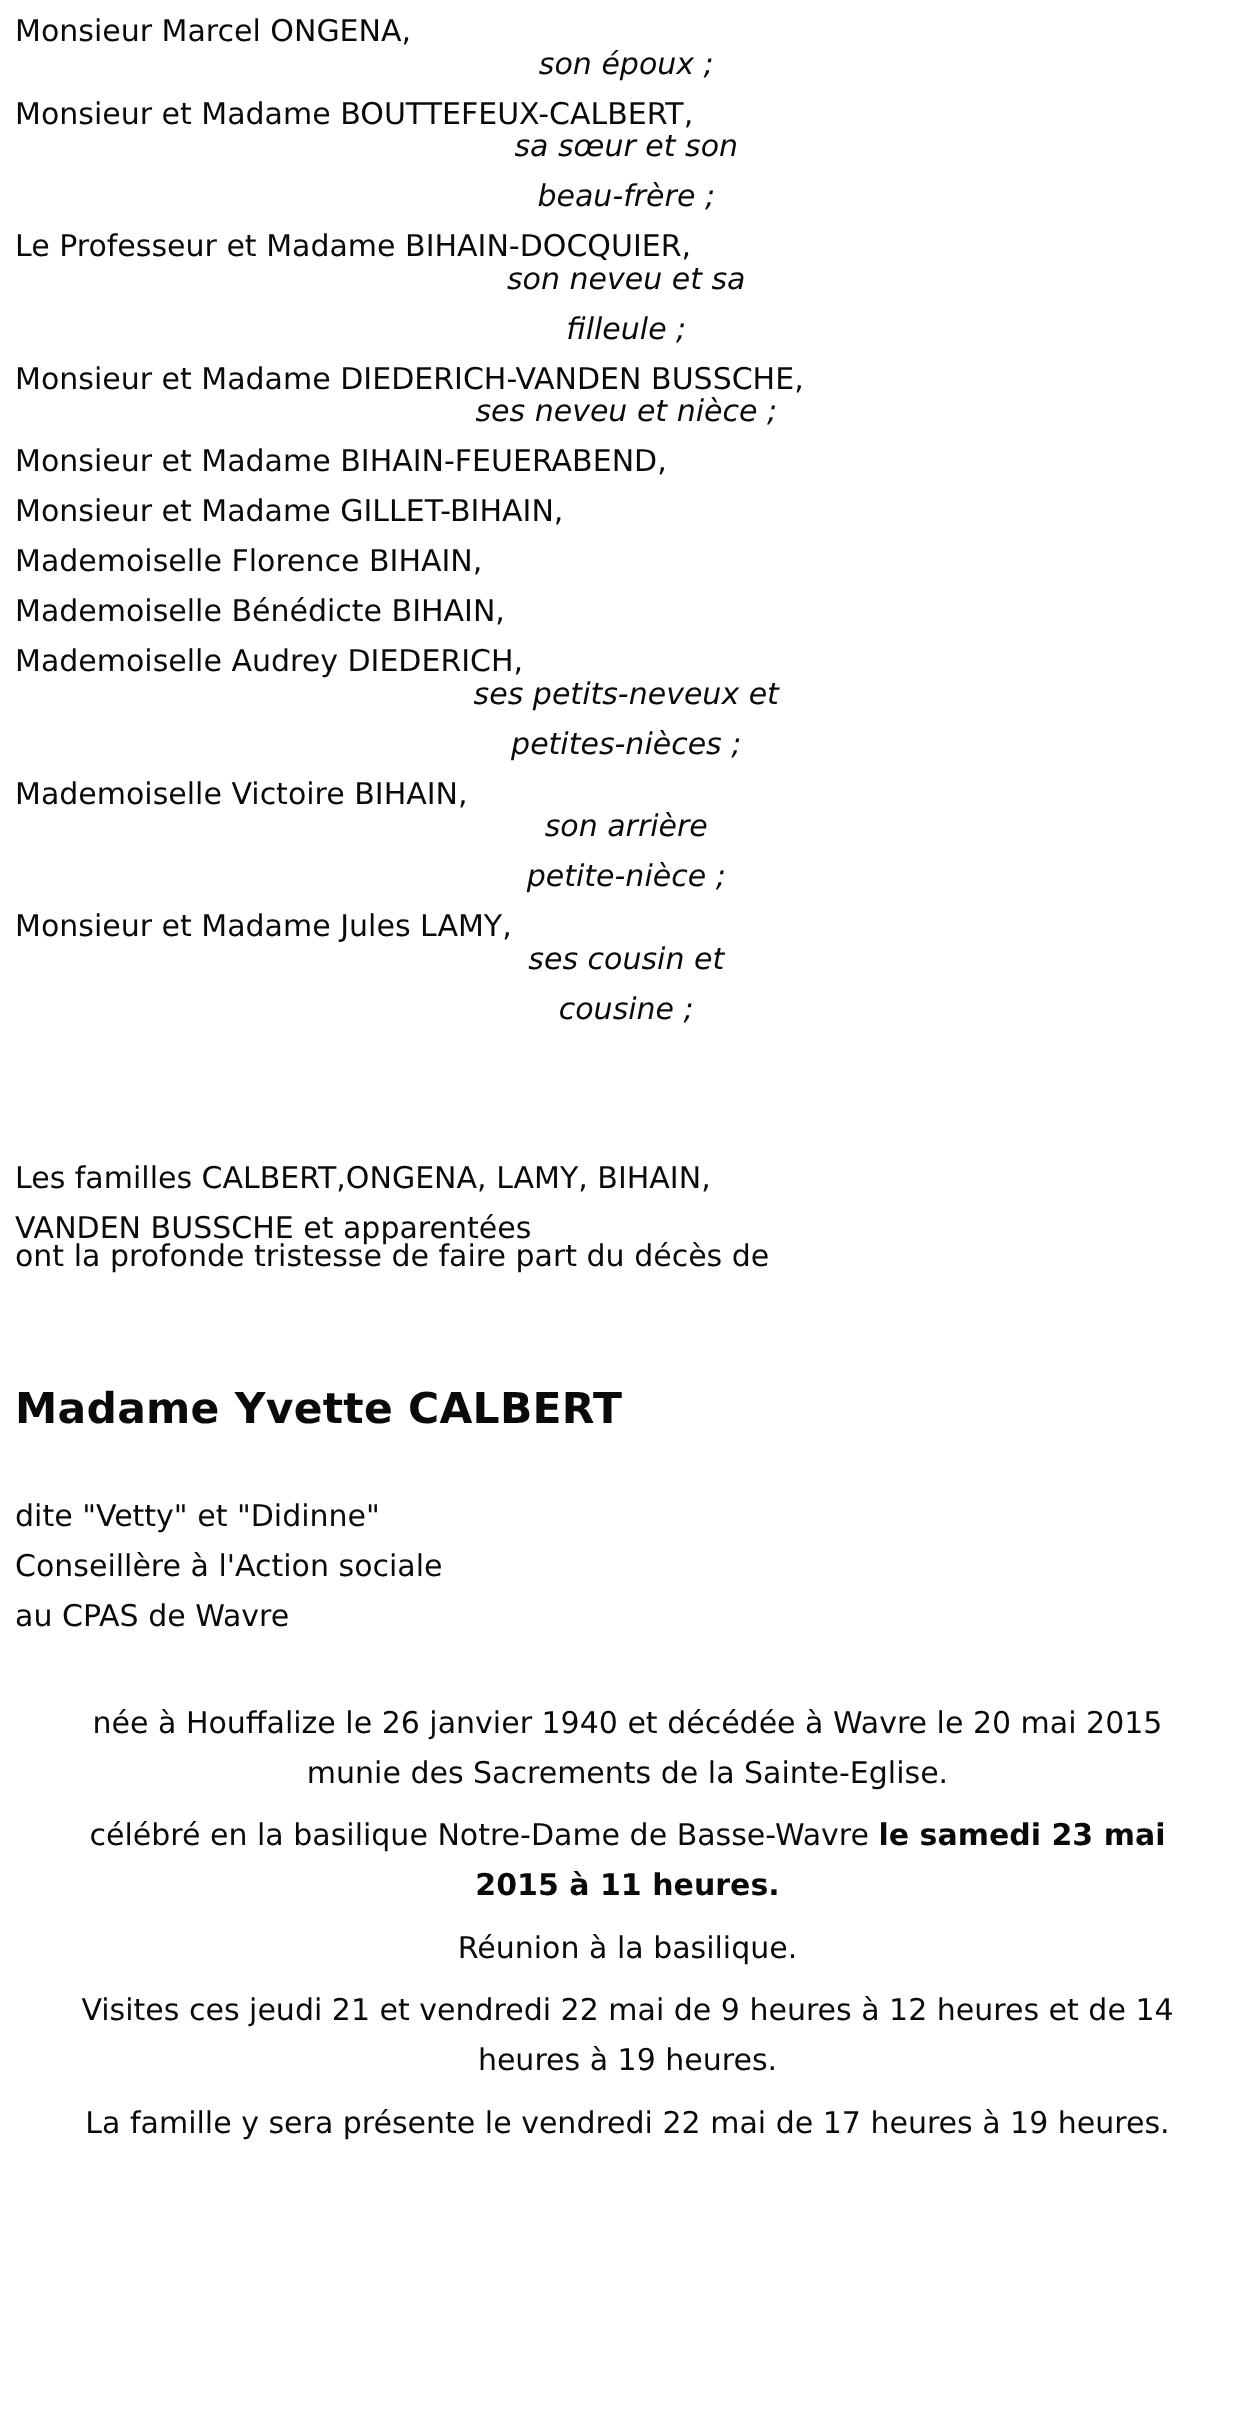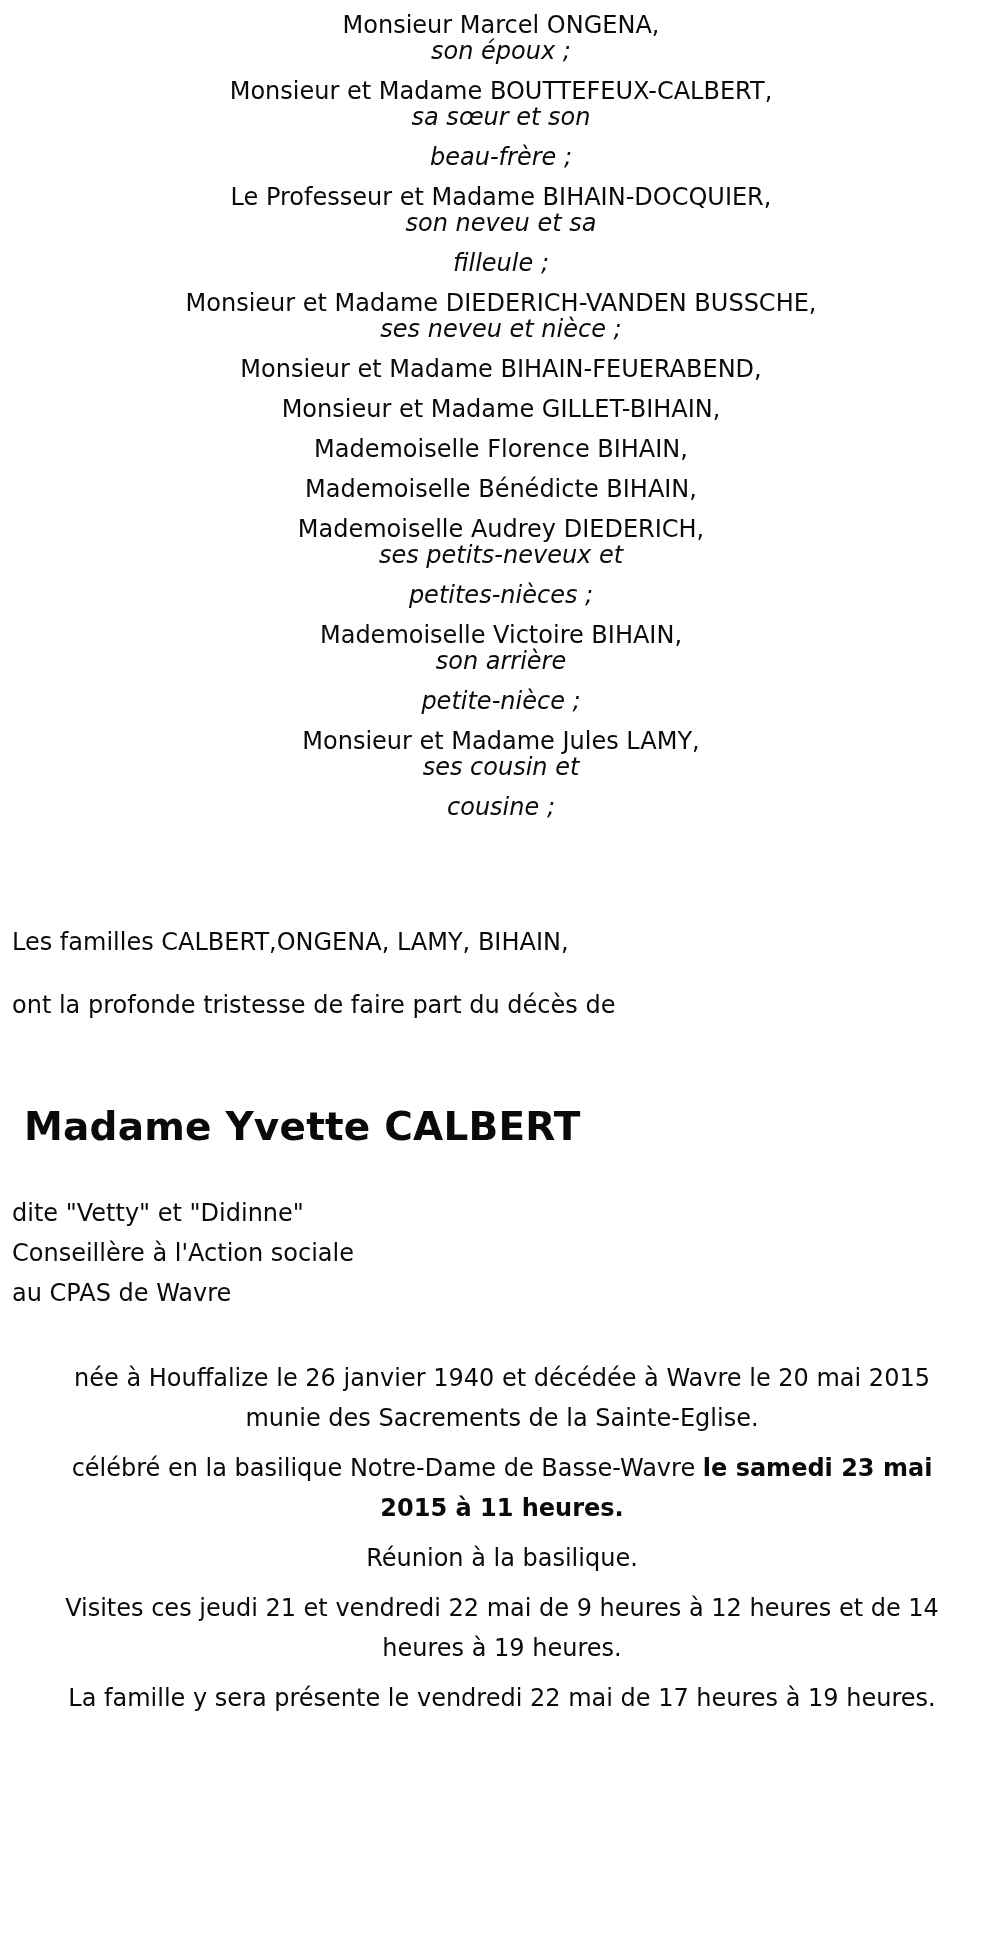--- a/index.html
+++ b/index.html
@@ -22,37 +22,36 @@
     top: 0;
     width: 978px;
   }
   .line {
     display: block;
     height: 40px;
     line-height: 40px;
     white-space: nowrap;
   }
   .entry { display: block; }
-  .entry-name { display: block; height: 40px; line-height: 40px; white-space: nowrap; text-align: center; }
+  .entry-name { display: block; height: 40px; line-height: 40px; white-space: nowrap; }
   .entry-role {
     display: block;
     text-align: right;
     font-style: italic;
     margin-top: -14px;
   }
   .entry-role .line { text-align: center; }
   .heading {
     position: absolute;
     left: 12px;
     font-weight: bold;
-    font-size: 39px;
+    font-size: 34px;
     line-height: 48px;
     white-space: nowrap;
     letter-spacing: 0.2px;
-    margin-left: 12px;
   }
   .block { position: absolute; left: 12px; width: 980px; }
   .para { display: block; margin-bottom: 10px; text-align: center; }
   b, .bold { font-weight: bold; }
 </style>
 </head>
 <body>
 
 <div class="page" style="top:5px;">
   <div class="entry">
@@ -105,20 +104,21 @@
     <span class="entry-name">Monsieur et Madame Jules LAMY,</span>
     <span class="entry-role">
       <span class="line">ses cousin et</span>
       <span class="line">cousine ;</span>
     </span>
   </div>
 </div>
 
 <div class="block" style="top:910px;margin-top:12px;">
   <span class="line">Les familles CALBERT,ONGENA, LAMY, BIHAIN,</span>
+  <span class="line">VANDEN BUSSCHE et apparentées</span>
 </div>
 
 <div class="block" style="top:985px;">
   <span class="line">ont la profonde tristesse de faire part du décès de</span>
 </div>
 
 <div class="heading" style="top:1103px;">Madame Yvette CALBERT</div>
 
 <div class="block" style="top:1193px;">
   <span class="line">dite "Vetty" et "Didinne"</span>

